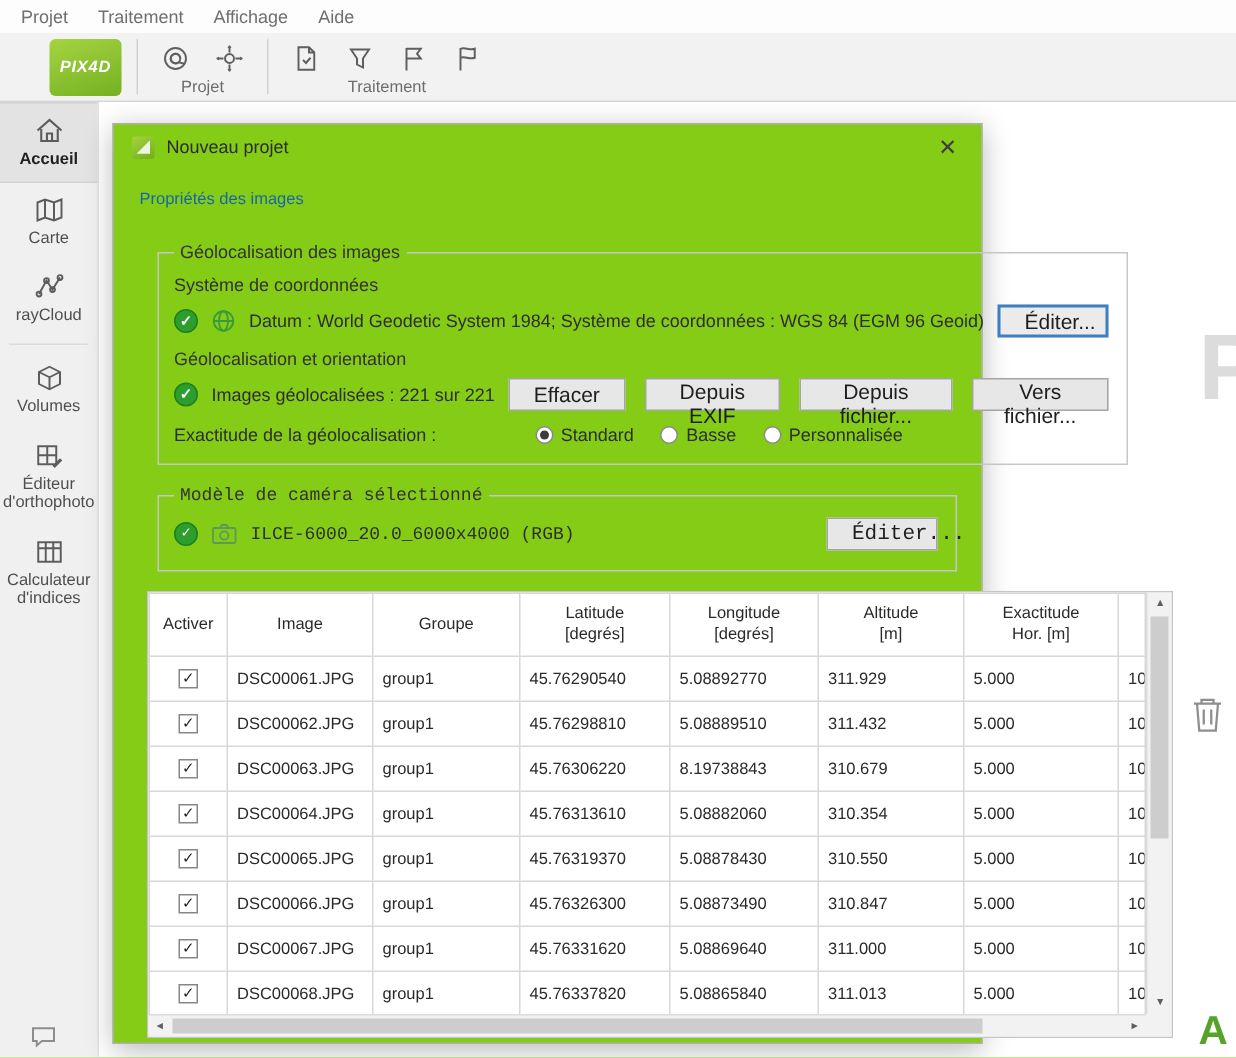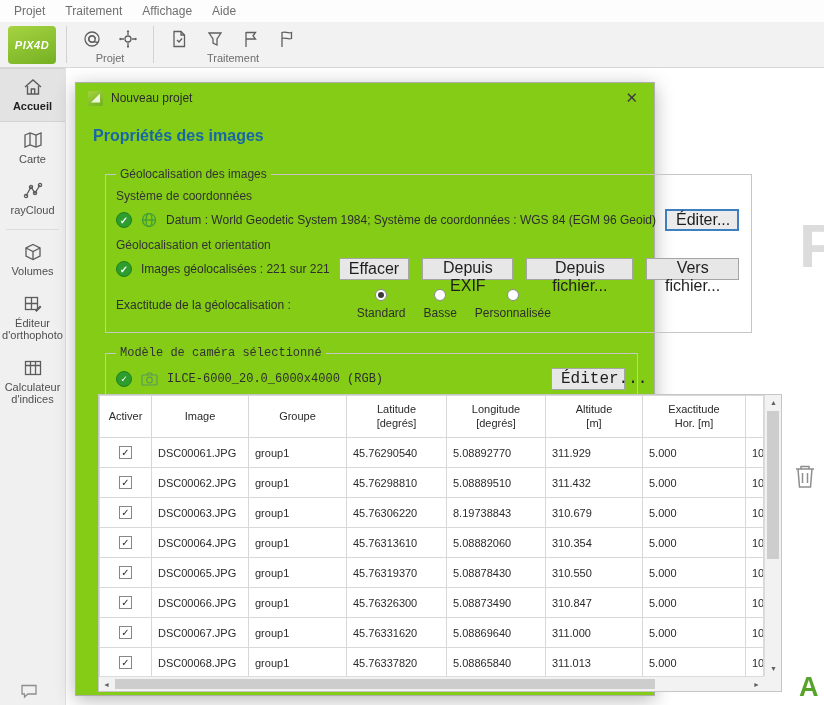--- a/index.html
+++ b/index.html
@@ -9,21 +9,21 @@
     font-size:12px; color:#333; background:#fff;
     position:relative; overflow:hidden;
   }
   svg { display:block; }
 
   
   .menubar { position:absolute; top:0; left:0; right:0; height:22px; background:#fdfdfd; display:flex; align-items:center; padding-left:4px; }
   .menu-item { padding:3px 10px; color:#6f6f6f; font-size:12px; cursor:default; }
 
   
-  .toolbar { position:absolute; top:22px; left:0; right:0; height:46px; background:#f2f2f2; border-bottom:1px solid #d7d7d7; display:flex; align-items:stretch; }
+  .toolbar { position:absolute; top:22px; left:0; right:0; height:46px; background:#f2f2f2; border-bottom:1px solid #d7d7d7; display:flex; align-items:stretch;padding-left:25px; }
   .logo { width:48px; height:38px; margin:4px 8px 4px 8px; background:linear-gradient(160deg,#a6d341,#74b122); border-radius:4px; display:flex; align-items:center; justify-content:center; color:#fff; font-weight:bold; font-style:italic; font-size:11px; letter-spacing:.5px; }
   .tb-sep { width:1px; background:#d2d2d2; margin:4px 2px; }
   .tb-group { display:flex; flex-direction:column; align-items:center; padding:3px 10px 1px; }
   .tb-icons { display:flex; gap:10px; align-items:center; flex:1; }
   .tb-btn { width:26px; height:26px; display:flex; align-items:center; justify-content:center; color:#5f5f5f; }
   .tb-label { font-size:11px; color:#6d6d6d; padding-bottom:2px; }
 
   
   .sidebar { position:absolute; top:68px; left:0; width:66px; bottom:0; background:#f0f0f0; border-right:1px solid #e2e2e2; display:flex; flex-direction:column; }
   .side-item { display:flex; flex-direction:column; align-items:center; gap:4px; padding:9px 0 8px; color:#4f4f4f; font-size:11px; text-align:center; line-height:1.15; cursor:default; }
@@ -37,35 +37,35 @@
   .bg-trash { position:absolute; left:792px; top:462px; color:#8e8e8e; }
   .corner-letter { position:absolute; left:799px; top:672px; font-size:27px; font-weight:bold; color:#56a32a; }
 
   
   .dialog { position:absolute; left:75px; top:82px; width:580px; height:614px; background:#84cc16; border:1px solid #aeaeae; box-shadow:0 4px 18px rgba(0,0,0,.28); }
   .dlg-title { height:30px; display:flex; align-items:center; padding:0 10px 0 12px; }
   .dlg-app-icon { width:15px; height:15px; border-radius:2px; background:linear-gradient(150deg,#a4d33e,#6faf1f); position:relative; margin-right:8px; }
   .dlg-app-icon::after { content:""; position:absolute; left:3px; top:3px; width:9px; height:9px; background:#fff; clip-path:polygon(0 100%, 100% 0, 100% 100%); opacity:.85; }
   .dlg-title-text { font-size:12px; color:#2b2b2b; }
   .dlg-close { margin-left:auto; font-size:15px; color:#3c3c3c; padding:2px 6px; cursor:default; }
-  .dlg-heading { margin:14px 0 0 17px; color:#1767a8; font-size:16px; font-weight:bold; }
+  .dlg-heading { margin:14px 0 0 17px; color:#1767a8; font-size:11px; font-weight:normal; }
 
   fieldset { border:1px solid #c6c6c6; margin:22px 16px 0 29px; padding:2px 10px 10px 8px; }
   fieldset.camera-fs { margin-top:13px; padding-bottom:6px;font-family:Liberation Mono, monospace; }
   legend { font-size:12px; color:#333; padding:0 4px; margin-left:2px; }
   .fs-label { font-size:12px; color:#333; margin:6px 0 4px 2px; }
   .icon-row { display:flex; align-items:center; gap:9px; margin:5px 2px 6px; min-height:24px; }
   .gcheck { width:16px; height:16px; border-radius:50%; background:#2d9e2d; border:1px solid #1d7f1d; color:#fff; font-size:10px; font-weight:bold; display:inline-flex; align-items:center; justify-content:center; flex:none; }
   .row-text { font-size:12px; color:#2e2e2e; white-space:nowrap; }
-  .btn { font-family:inherit; font-size:16px; height:22px; padding:0 9px; background:#e7e7e7; border:1px solid #a5a5a5; color:#1e1e1e; cursor:default; }
+  .btn { font-family:inherit; font-size:14px; height:22px; padding:0 16px; background:#e7e7e7; border:1px solid #a5a5a5; color:#1e1e1e; cursor:default; }
   .btn.edit { width:74px; margin-left:auto; }
   .btn.focused { border:2px solid #3e7fc1; background:#ebebeb; }
   .btn-group { margin-left:auto; display:flex; gap:13px; }
   .accuracy-row { display:flex; align-items:center; gap:8px; margin:8px 2px 2px; }
-  .radio-item { display:flex; align-items:center; gap:5px; margin-left:10px; font-size:12px; color:#2e2e2e;flex-direction:column; }
+  .radio-item { display:flex; align-items:center; gap:5px; margin-left:10px; font-size:12px; color:#2e2e2e; }
   .radio-item:first-of-type { margin-left:58px; }
   .radio { width:12px; height:12px; border:1px solid #8a8a8a; border-radius:50%; background:#fff; position:relative; flex:none; }
   .radio.checked::after { content:""; position:absolute; inset:2px; border-radius:50%; background:#3c3c3c; }
 
   
   .table-wrap { position:absolute; left:22px; top:311px; width:684px; height:298px; border:1px solid #c6c6c6; background:#fff; }
   .table-area { position:absolute; left:0; top:0; right:17px; bottom:15px; overflow:hidden; }
   table { border-collapse:collapse; table-layout:fixed; width:100%; }
   th, td { border:1px solid #d8d8d8; font-size:11px; font-weight:normal; color:#2a2a2a; padding:0 6px; white-space:nowrap; overflow:hidden; background:#fff; }
   th { height:42px; text-align:center; line-height:1.25; }

